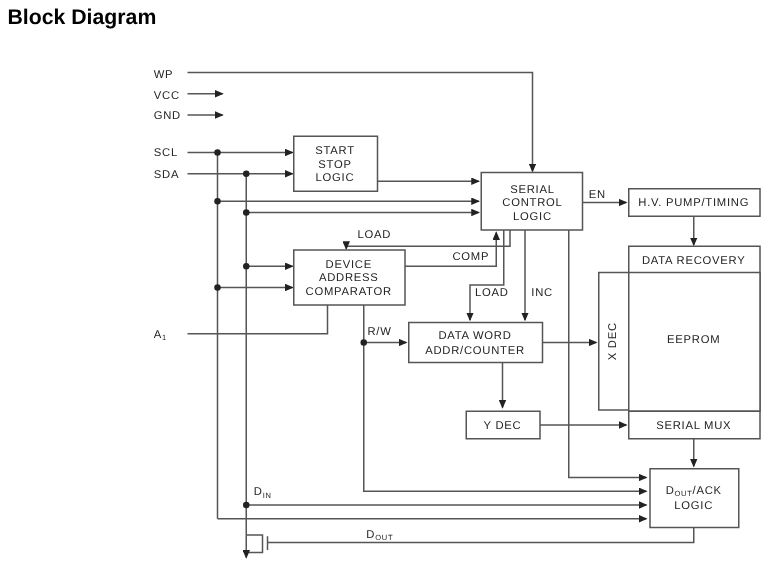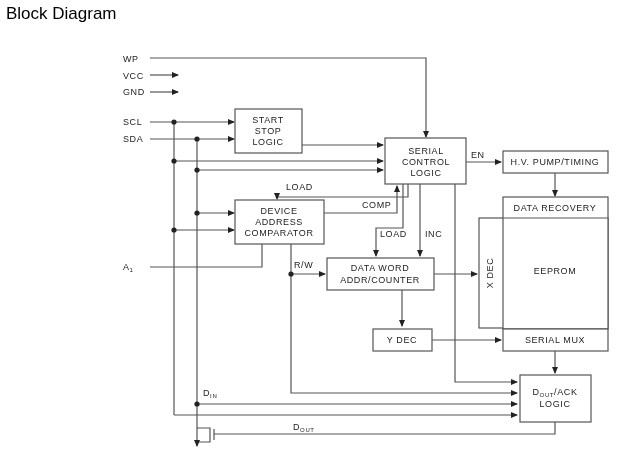--- a/index.html
+++ b/index.html
@@ -1,17 +1,17 @@
 <!DOCTYPE html>
 <html><head>
 <meta charset="utf-8">
 <style>
   html, body { margin:0; padding:0; background:#ffffff; }
   body { width:621px; height:456px; position:relative; overflow:hidden; }
-  .title { position:absolute; left:6px; top:4px; font-family:"Liberation Sans", sans-serif; font-weight:normal; font-size:17px; color:#000; }
+  .title { position:absolute; left:6px; top:4px; font-family:"Liberation Sans", sans-serif; font-weight:bold; font-size:17px; color:#000; }
   svg { position:absolute; left:0; top:0; }
   .lbl { font-family:"Liberation Sans", sans-serif; font-size:9px; fill:#222; letter-spacing:0.6px; }
   .blk { fill:#fff; stroke:#555; stroke-width:1.2; }
   .wire { fill:none; stroke:#555; stroke-width:1.2; }
   .dot { fill:#222; }
 </style>
 </head>
 <body>
 
 <div class="title">Block Diagram</div>

